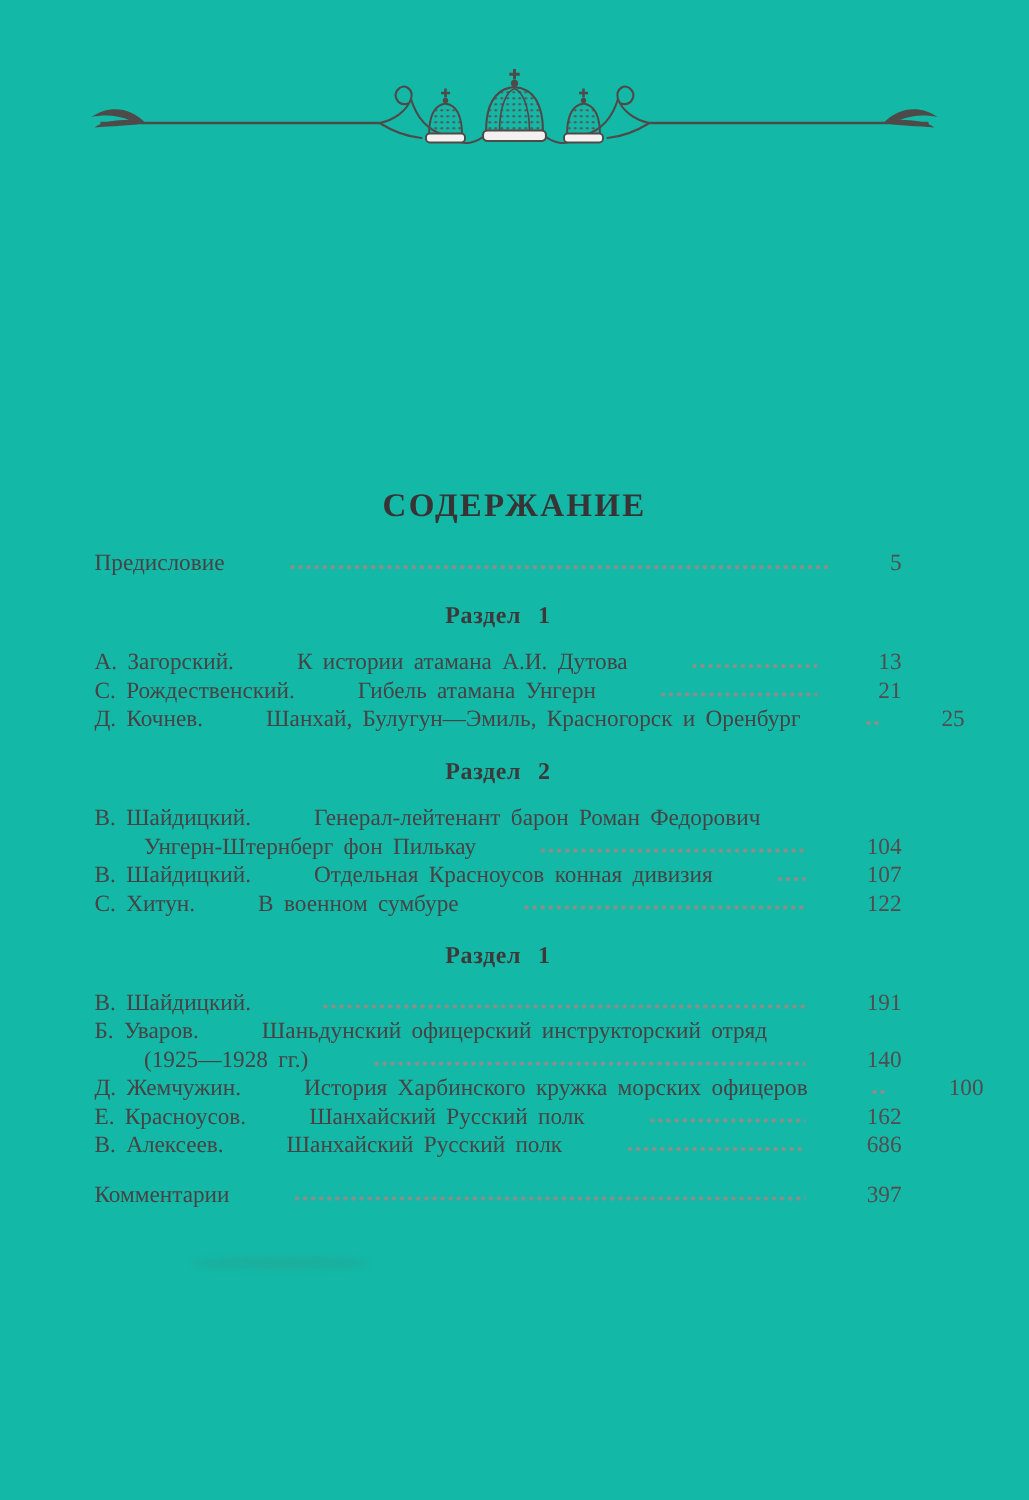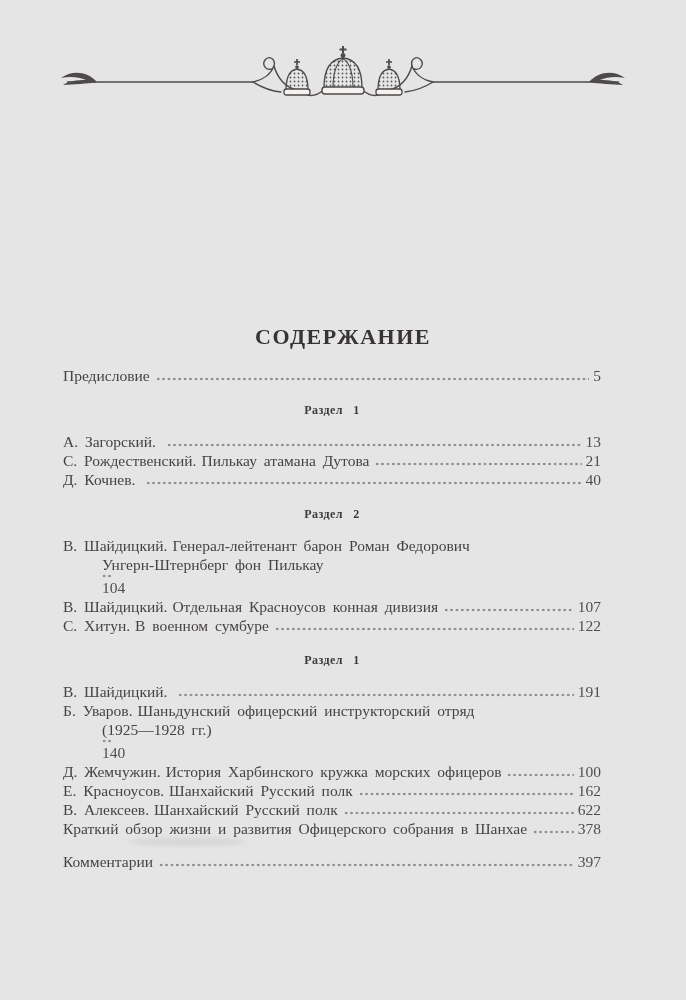--- a/index.html
+++ b/index.html
@@ -1,20 +1,20 @@
 <!DOCTYPE html>
 <html lang="ru"><head>
 <meta charset="utf-8">
 <style>
   html, body { margin: 0; padding: 0; background: #ffffff; }
   .page {
     position: relative;
     width: 686px;
     height: 1000px;
-    background: #e5e5e5;
+    background: #14b8a6;
     font-family: "Liberation Serif", "DejaVu Serif", serif;
     color: #474345;
     overflow: hidden;
   }
 
   
   .ornament { position: absolute; left: 57px; top: 44px; width: 572px; height: 58px; }
 
   
   .title {
@@ -24,38 +24,38 @@
     letter-spacing: 1.5px; color: #383436;
   }
 
   
   .toc {
     position: absolute; left: 63px; top: 366px; width: 538px;
     font-size: 15.5px; line-height: 19px;
   }
   .section-heading {
     margin: 16px 0 12px; text-align: center;
-    font-size: 12px; font-weight: bold;
+    font-size: 16px; font-weight: bold;
     letter-spacing: 0.4px; word-spacing: 7px;
     color: #3d393b;
   }
   .entry { word-spacing: 3px; }
-  .line { display: flex; align-items: baseline; }
+  .line { display: flex; align-items: baseline; gap: 37px; }
   .author { margin-right: 5px; white-space: nowrap; }
   .etitle, .etitle2 { white-space: nowrap; }
   .leader {
     flex: 1 1 auto; min-width: 10px; height: 4px;
     margin: 0 4px 0 6px;
     background-image: radial-gradient(circle at 2px 2px, #908c8a 1.15px, rgba(144,140,138,0) 1.6px);
     background-size: 5.4px 4px;
     background-repeat: repeat-x;
     background-position: left bottom;
   }
   .pnum { white-space: nowrap; color: #514d4f; }
-  .line2 { padding-left: 33px; flex-direction: column; }
+  .line2 { padding-left: 33px; }
   .footer-entry { margin-top: 14px; }
 
   
   .smudge {
     position: absolute; left: 128px; top: 838px; width: 118px; height: 8px;
     background: rgba(90, 85, 82, 0.10);
     border-radius: 50%;
     filter: blur(2px);
   }
 </style>
@@ -123,41 +123,43 @@
       </div>
     </div>
 
     <div id="sections">
   <section class="toc-section">
     <h2 class="section-heading">Раздел 1</h2>
     <div class="entries">
   <div class="entry">
     <div class="line line1">
       <span class="author">А. Загорский.</span>
+      <span class="etitle">К истории атамана А.И. Дутова</span>
       <span class="leader"></span>
       <span class="pnum">13</span>
     </div>
 
   </div>
 
   <div class="entry">
     <div class="line line1">
       <span class="author">С. Рождественский.</span>
-      <span class="etitle">Пилькау атамана Дутова</span>
+      <span class="etitle">Гибель атамана Унгерн</span>
       <span class="leader"></span>
       <span class="pnum">21</span>
     </div>
 
   </div>
 
   <div class="entry">
     <div class="line line1">
       <span class="author">Д. Кочнев.</span>
-      <span class="leader"></span>
-      <span class="pnum">40</span>
+      <span class="etitle">Шанхай, Булугун—Эмиль, Красногорск и Оренбург</span>
+      <span class="leader"></span>
+      <span class="pnum">25</span>
     </div>
 
   </div>
 </div>
   </section>
 
   <section class="toc-section">
     <h2 class="section-heading">Раздел 2</h2>
     <div class="entries">
 
@@ -239,34 +241,25 @@
       <span class="pnum">162</span>
     </div>
 
   </div>
 
   <div class="entry">
     <div class="line line1">
       <span class="author">В. Алексеев.</span>
       <span class="etitle">Шанхайский Русский полк</span>
       <span class="leader"></span>
-      <span class="pnum">622</span>
-    </div>
-
-  </div>
-
-  <div class="entry">
-    <div class="line line1">
-
-      <span class="etitle">Краткий обзор жизни и развития Офицерского собрания в Шанхае</span>
-      <span class="leader"></span>
-      <span class="pnum">378</span>
-    </div>
-
-  </div>
+      <span class="pnum">686</span>
+    </div>
+
+  </div>
+
 </div>
   </section>
 </div>
 
     <div class="entry footer-entry">
       <div class="line">
         <span class="etitle">Комментарии</span>
         <span class="leader"></span>
         <span class="pnum">397</span>
       </div>

